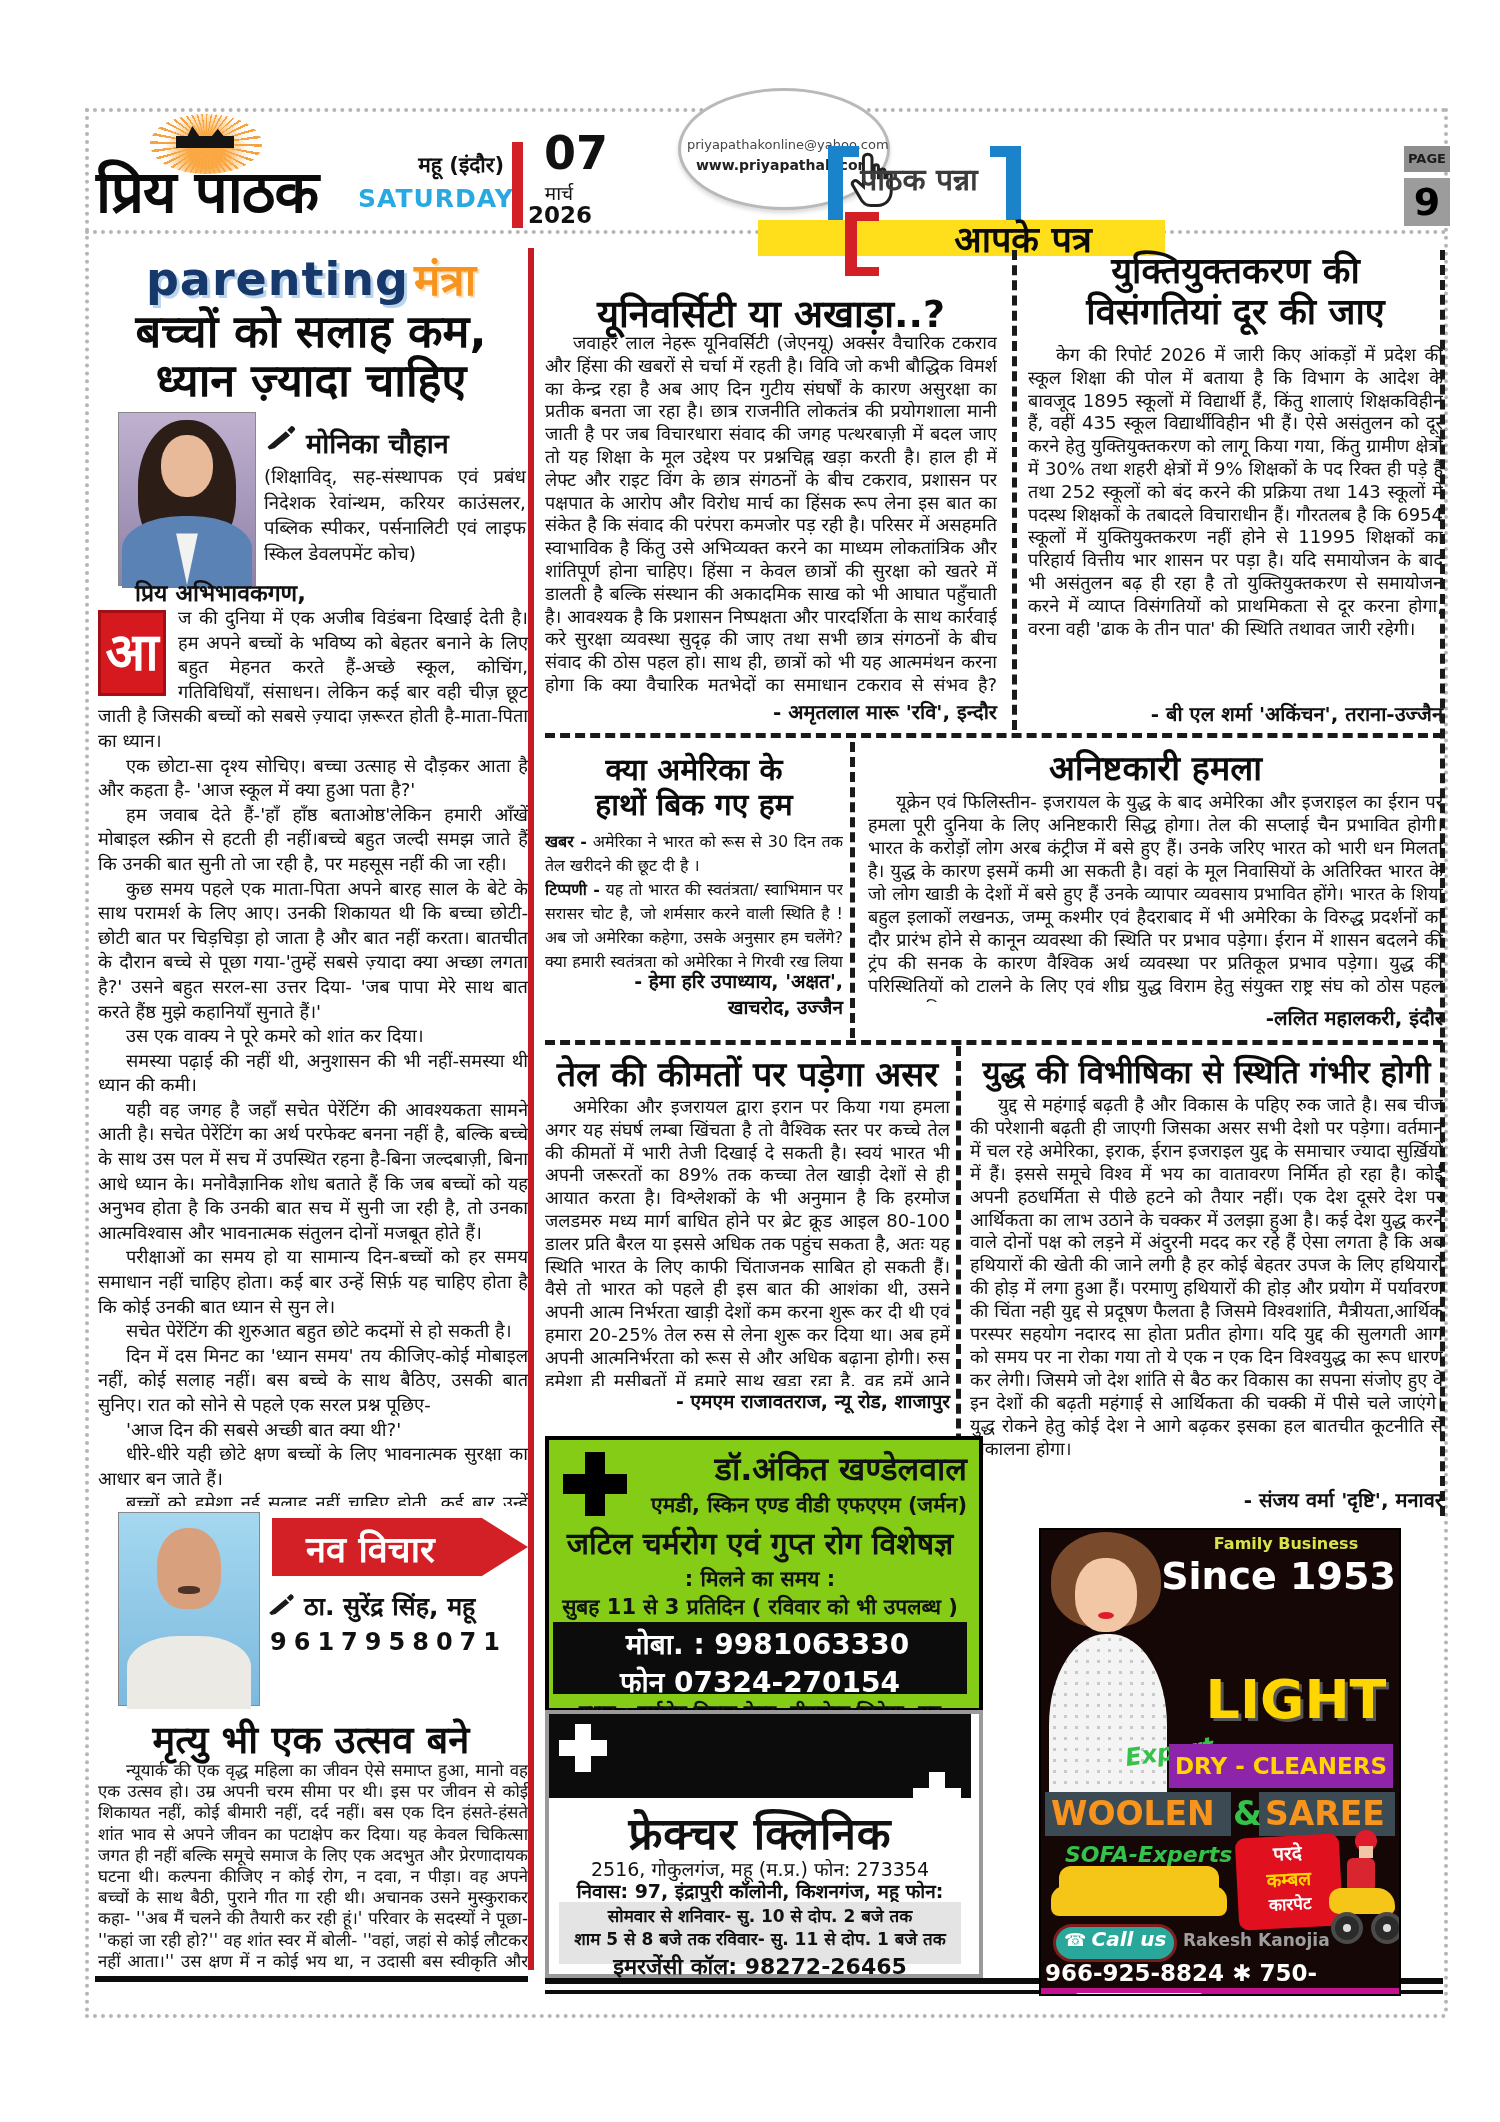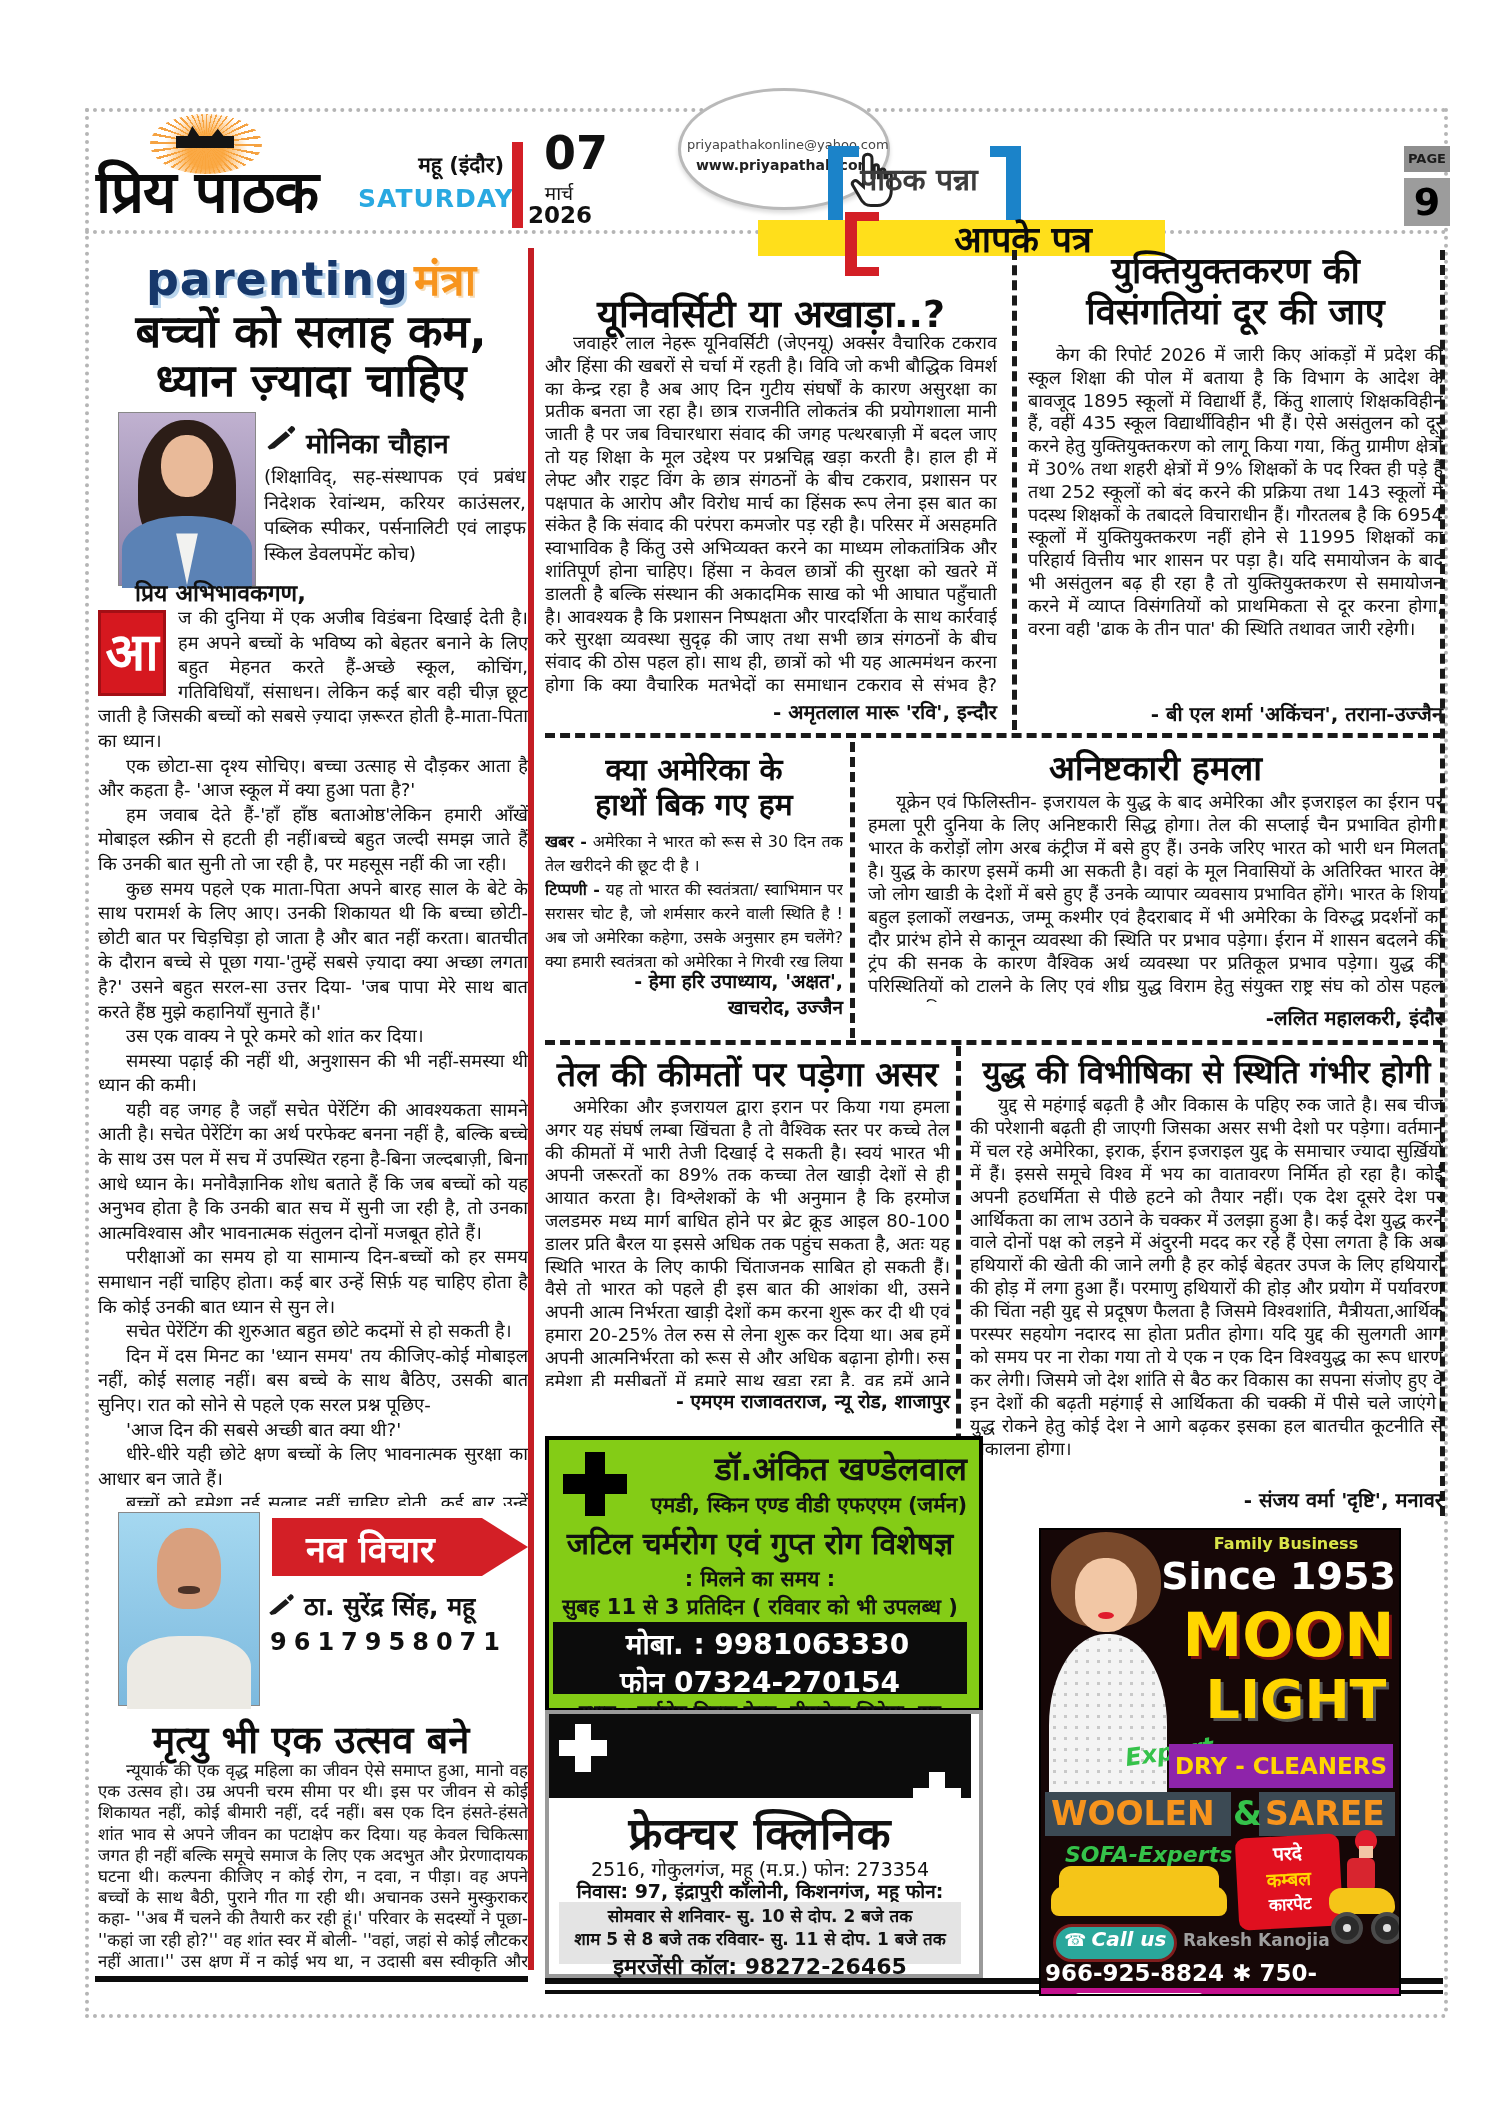--- a/index.html
+++ b/index.html
@@ -266,21 +266,20 @@
 
   <div class="abs moon clip" style="left:1022px;top:1528px;width:358px;height:464px;margin-left:17px;">
     <div class="model">
       <div class="hairM"></div>
         <div class="faceM"></div>
         <div class="lips"></div>
         <div class="dress"></div>
     </div>
     <div class="abs c b" style="left:140px;top:4px;width:210px;color:#d9e44a;font-size:16px;">Family Business</div>
     <div class="abs c b" style="left:120px;top:24px;width:235px;color:#fff;font-size:38px;">Since 1953</div>
-    <div class="abs c b" style="left:140px;top:70px;width:215px;color:#ffd600;font-size:60px;text-shadow:3px 3px 0 #7a1010;">MOON</div>
     <div class="abs c b" style="left:155px;top:138px;width:200px;color:#ffd600;font-size:54px;text-shadow:3px 3px 0 #555;">LIGHT</div>
     <div class="abs b" style="left:84px;top:208px;color:#35c24a;font-size:24px;font-style:italic;transform:rotate(-8deg);">Expert</div>
     <div class="abs purpleband c b" style="left:128px;top:214px;width:224px;height:44px;line-height:44px;color:#ffd600;font-size:23px;">DRY - CLEANERS</div>
     <div class="abs woolbox" style="left:4px;top:262px;width:186px;height:44px;"></div>
     <div class="abs woolbox" style="left:218px;top:262px;width:136px;height:44px;"></div>
     <div class="abs b" style="left:10px;top:264px;color:#f7941d;font-size:33px;">WOOLEN</div>
     <div class="abs b" style="left:192px;top:264px;color:#35c24a;font-size:33px;">&amp;</div>
     <div class="abs b" style="left:224px;top:264px;color:#f7941d;font-size:33px;">SAREE</div>
     <div class="abs b" style="left:24px;top:312px;font-size:22px;font-style:italic;color:#35c24a;">SOFA-Experts</div>
     <div class="abs sofaback" style="left:18px;top:336px;width:160px;height:26px;"></div>

